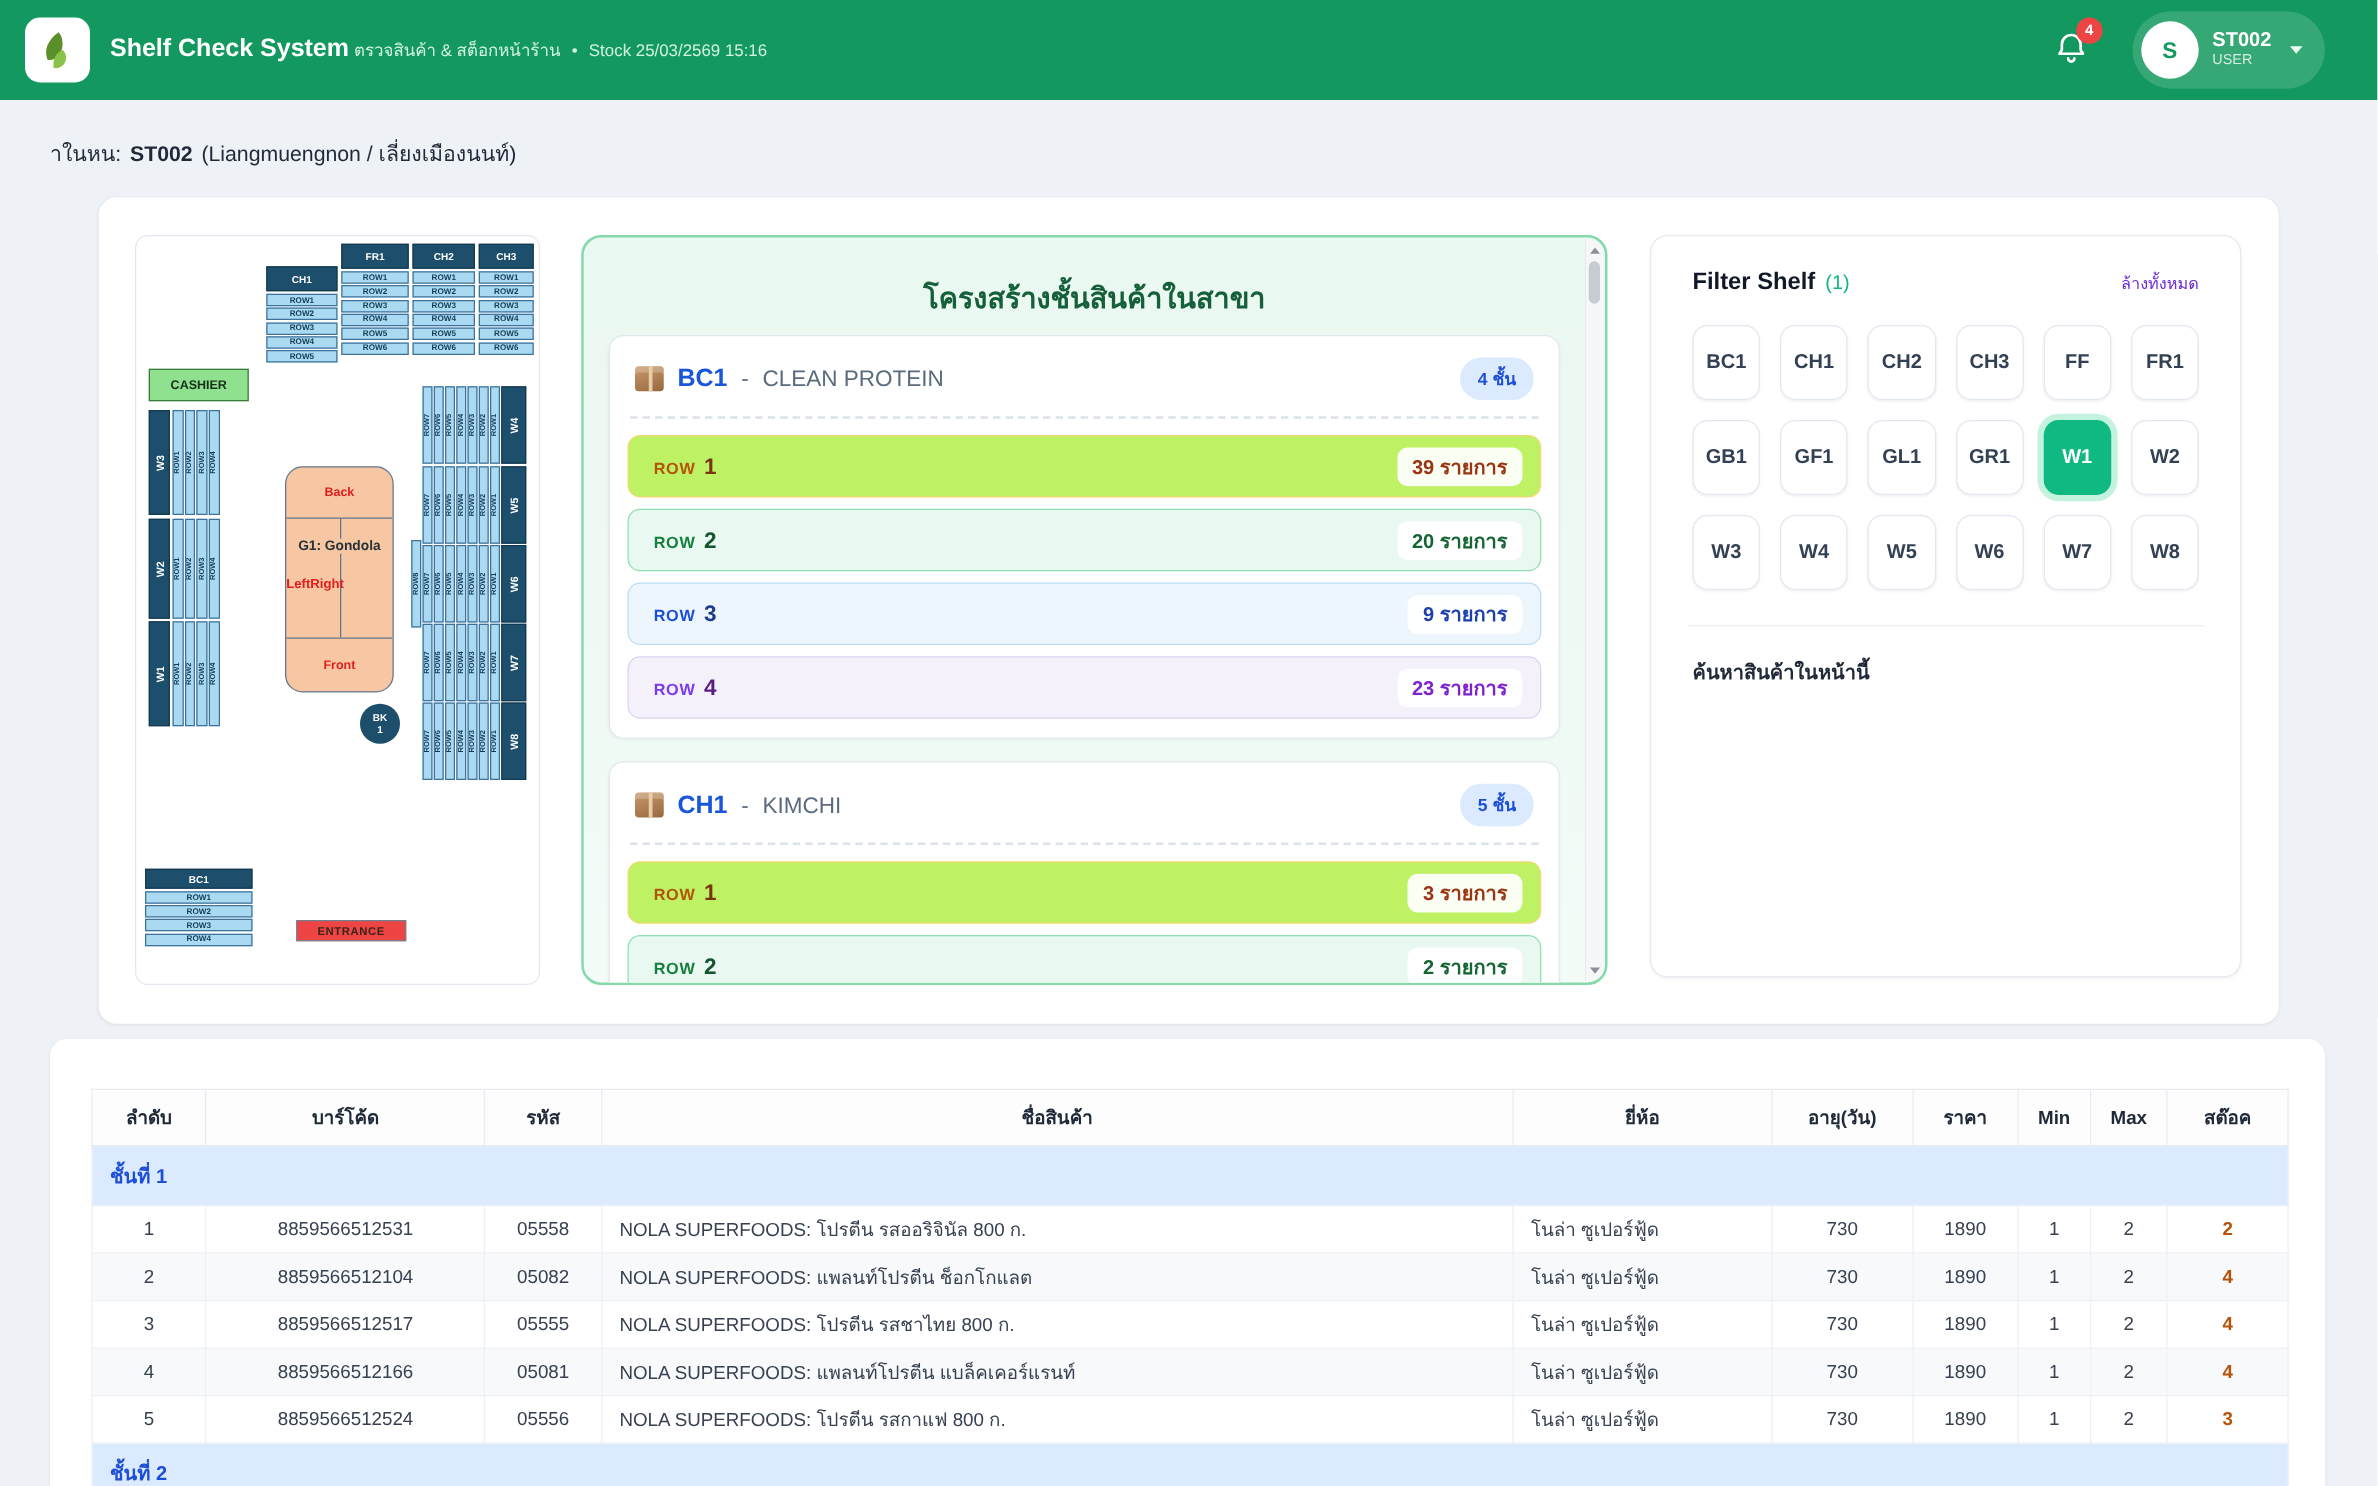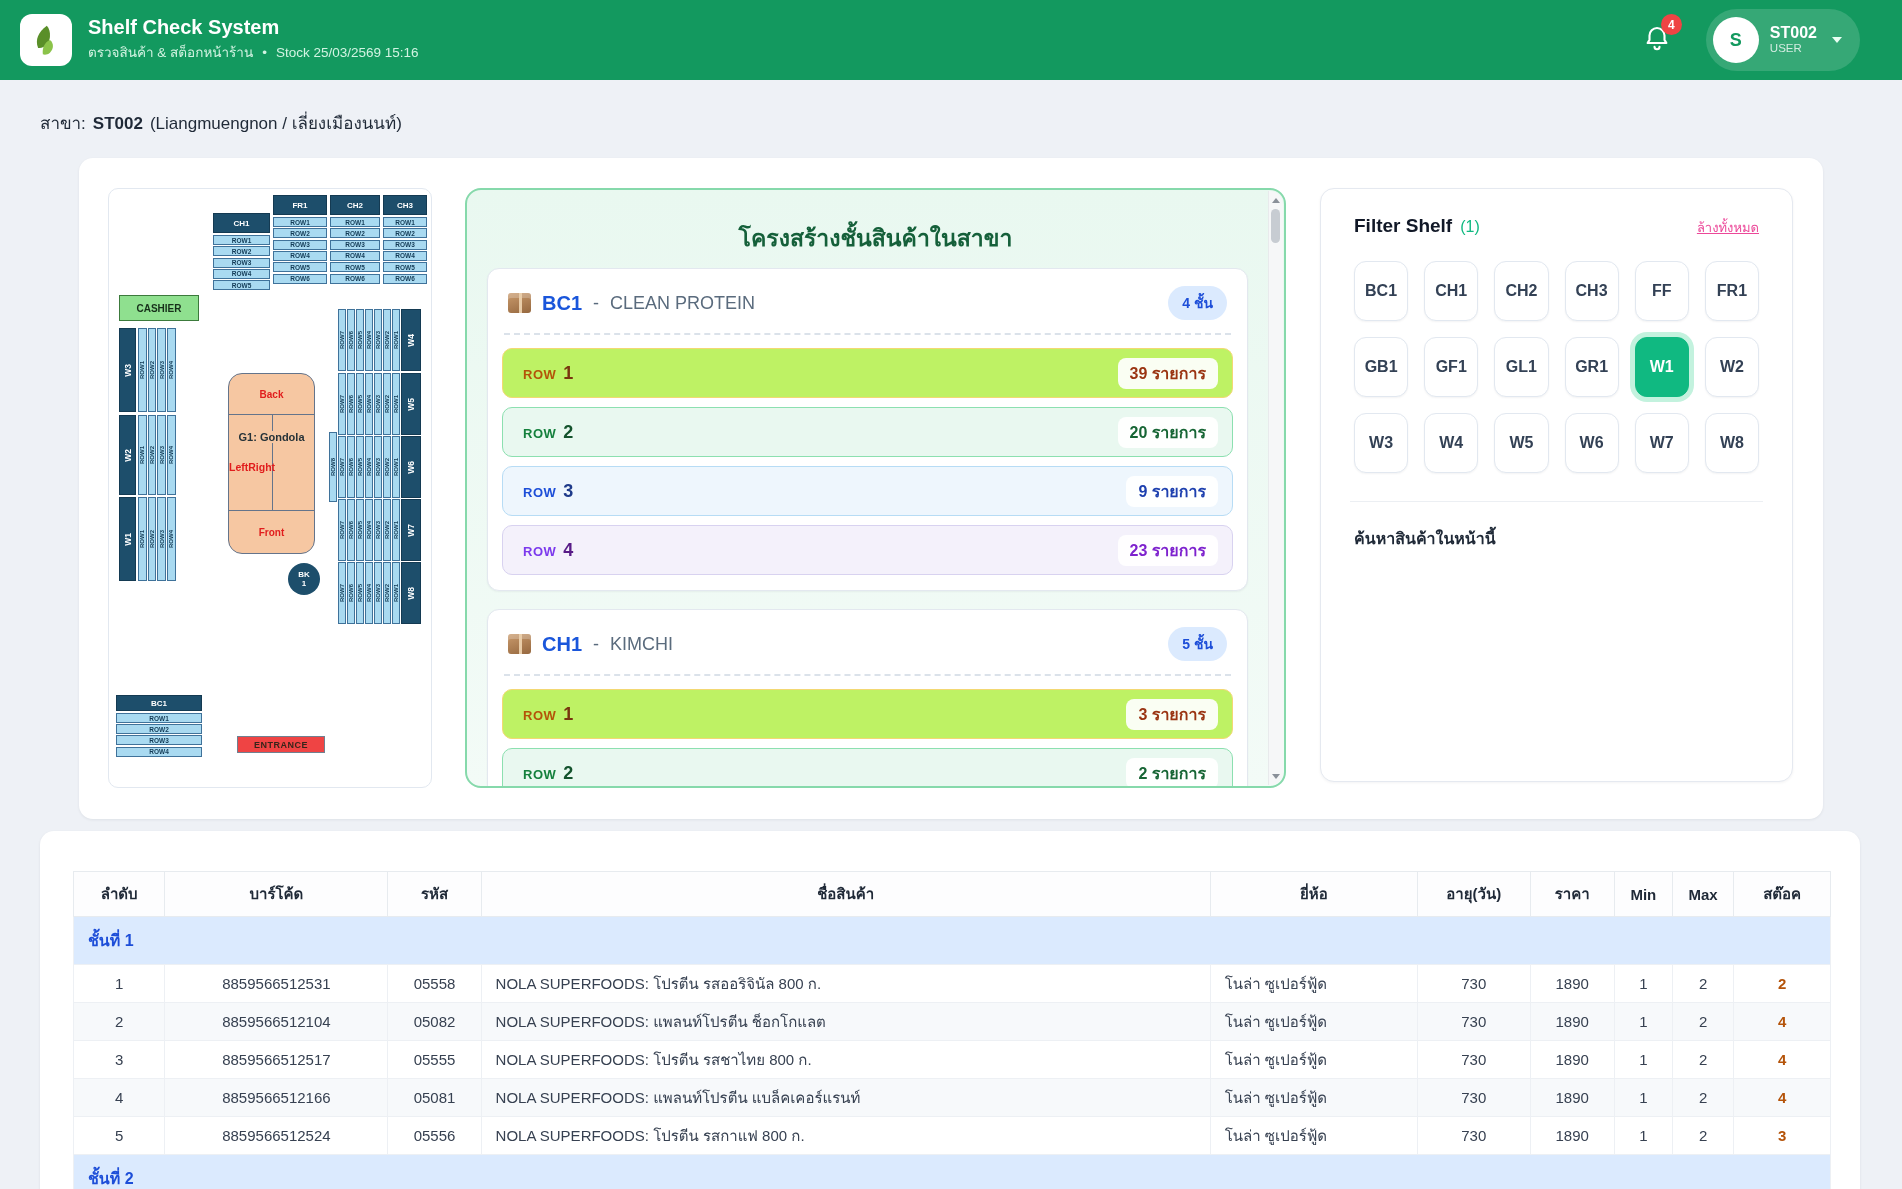--- a/index.html
+++ b/index.html
@@ -2,21 +2,21 @@
 <html><head>
 <meta charset="utf-8">
 <style>
   html,body{margin:0;padding:0}
   body{width:1902px;height:1189px;overflow:hidden;position:relative;background:#eef1f6;
        font-family:"Liberation Sans","DejaVu Sans",sans-serif;color:#1f2937}
   
   .app-header{position:absolute;left:0;top:0;width:100%;height:80px;background:#13995f;
               display:flex;align-items:center;padding:0 42px 0 20px;box-sizing:border-box}
   .logo-box{width:52px;height:52px;background:#fff;border-radius:12px;display:flex;align-items:center;justify-content:center;flex:0 0 auto}
-  .title-col{margin-left:16px;display:flex;flex-direction:column;gap:4px}
+  .title-col{margin-left:16px;display:flex;flex-direction:row;gap:4px}
   .app-title{color:#fff;font-size:20px;font-weight:700;line-height:1}
   .app-sub{color:#d2f3e2;font-size:13.5px;display:flex;gap:9px;align-items:center}
   .hdr-spacer{flex:1}
   .bell-wrap{position:relative;margin-right:34px;cursor:pointer}
   .badge{position:absolute;top:-9px;right:-10px;min-width:21px;height:21px;border-radius:11px;background:#ef4444;
          color:#fff;font-size:12px;font-weight:700;display:flex;align-items:center;justify-content:center;padding:0 4px;box-sizing:border-box}
   .user-pill{height:62px;border-radius:32px;background:rgba(255,255,255,.15);display:flex;align-items:center;
              padding:0 18px 0 7px;gap:11px;cursor:pointer}
   .avatar{width:46px;height:46px;border-radius:50%;background:#fff;color:#13995f;font-weight:700;font-size:18px;
           display:flex;align-items:center;justify-content:center}
@@ -86,21 +86,21 @@
   .sb-up{top:2px}.sb-down{bottom:2px}
   .sb-up::after{content:"";border-left:4px solid transparent;border-right:4px solid transparent;border-bottom:5px solid #8a9099}
   .sb-down::after{content:"";border-left:4px solid transparent;border-right:4px solid transparent;border-top:5px solid #8a9099}
   .sb-thumb{position:absolute;left:2px;top:18px;width:9px;height:34px;background:#c7ccd2;border-radius:5px}
   
   .filter-panel{position:absolute;left:1241px;top:30px;width:473px;height:594px;box-sizing:border-box;background:#fff;
                 border:1px solid #e5e9f0;border-radius:14px;box-shadow:0 1px 3px rgba(16,24,40,.05);padding:26px 33px}
   .filter-head{display:flex;align-items:baseline}
   .filter-title{font-size:19px;font-weight:700;color:#111827}
   .filter-count{font-size:16px;color:#10b981;margin-left:8px}
-  .clear-link{margin-left:auto;font-size:13px;color:#ec4899;text-decoration:underline;cursor:pointer}
+  .clear-link{margin-left:auto;font-size:13px;color:#6d28d9;cursor:pointer}
   .fgrid{margin-top:23px;display:grid;grid-template-columns:repeat(6,1fr);gap:16px}
   .fbtn{height:60px;border:1.5px solid #e2e8f0;border-radius:12px;background:#fff;font-weight:700;font-size:16px;color:#334155;
         display:flex;align-items:center;justify-content:center;cursor:pointer;box-shadow:0 1px 2px rgba(16,24,40,.05);font-family:inherit}
   .fbtn.sel{background:#10b981;border-color:#10b981;color:#fff;box-shadow:0 0 0 5px #c3f2de}
   .fdivider{border-top:1px solid #eceff3;margin:28px -4px 0}
   .search-label{margin-top:24px;font-size:16px;font-weight:700;color:#1f2937}
   .search-input{margin-top:14px;width:100%;height:52px;box-sizing:border-box;border:1.5px solid #dde3ec;border-radius:12px;
                 padding:0 18px;font-size:16px;color:#1f2937;font-family:inherit;background:#fff}
   .search-input::placeholder{color:#a3adba}
   
@@ -149,21 +149,21 @@
     <span class="user-col">
       <span class="user-id">ST002</span>
       <span class="user-role">USER</span>
     </span>
     <span class="caret"></span>
   </div>
 </header>
 
 <div class="crumb-row">
   <div class="crumb">
-    <span>สาขา:</span>
+    <span>าในหน:</span>
     <b>ST002</b>
     <span>(Liangmuengnon / เลี่ยงเมืองนนท์)</span>
   </div>
 </div>
 
 <section class="main-card">
 
   <div class="map-panel">
     <div id="storeMap">
         <div class="m-hdr" style="left: 104px; top: 24px; width: 57px; height: 20px;">CH1</div>

